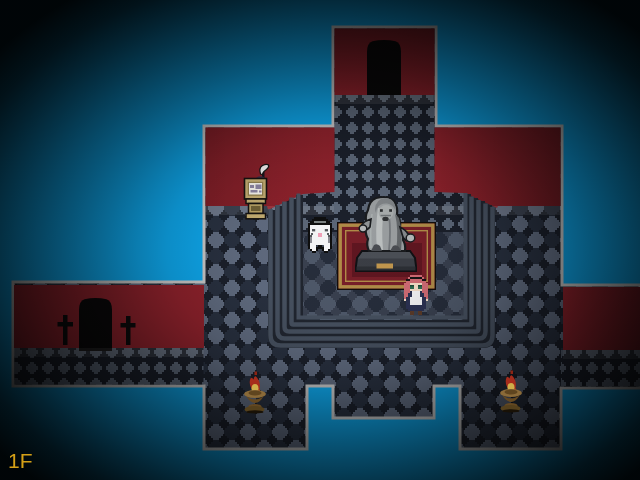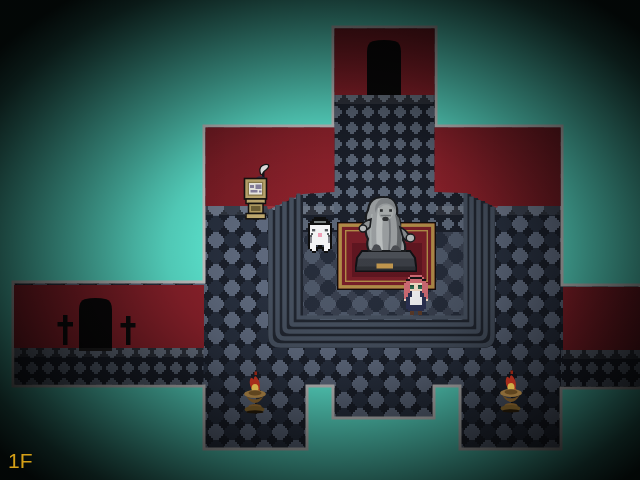--- a/index.html
+++ b/index.html
@@ -1,16 +1,16 @@
 <!DOCTYPE html>
 <html><head>
 <meta charset="utf-8">
 <style>
   html,body{margin:0;padding:0;background:#000;}
-  #stage{position:relative;width:640px;height:480px;background:#5eead4;overflow:hidden;font-family:"Liberation Sans",sans-serif;}
+  #stage{position:relative;width:640px;height:480px;background:#0ea5e9;overflow:hidden;font-family:"Liberation Sans",sans-serif;}
 </style>
 </head>
 <body>
 
 <div id="stage">
 <svg width="640" height="480" viewBox="0 0 640 480">
 <defs>
 
   <path id="d8" d="M-3,-8 H3 V-6 H5 V-4 H7 V-2 H8 V2 H7 V4 H5 V6 H3 V8 H-3 V6 H-5 V4 H-7 V2 H-8 V-2 H-7 V-4 H-5 V-6 H-3 Z"></path>
   <pattern id="tilesHall" width="32" height="32" patternUnits="userSpaceOnUse">

